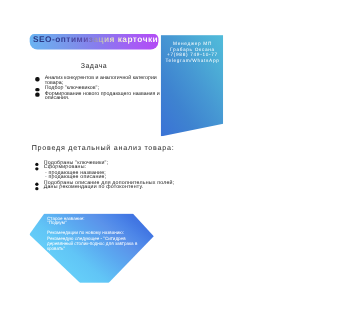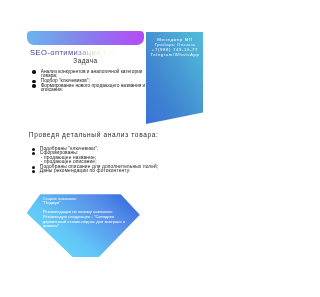--- a/index.html
+++ b/index.html
@@ -4,23 +4,23 @@
 <title>SEO slide</title>
 <style>
 html,body{margin:0;padding:0;}
 body{width:228px;height:297px;background:#ffffff;font-family:"Liberation Sans",sans-serif;overflow:hidden;position:relative;
  -webkit-font-smoothing:antialiased;}
 .slide{position:absolute;left:0;top:0;width:228px;height:297px;background:#ffffff;}
 
 
 .title-pill{position:absolute;left:27px;top:31px;width:117px;height:14px;border-radius:4px 4px 7px 7px;
  background:linear-gradient(90deg,#6ab4f2 0%,#7b93ea 32%,#8a78ef 56%,#a65cf5 82%,#b34bf5 100%);}
-.title-pill .label{position:absolute;left:3px;top:17px;font-size:7.6px;line-height:9px;white-space:nowrap;letter-spacing:0.42px;
+.title-pill .label{position:absolute;left:3px;top:0;font-size:7.6px;line-height:9px;white-space:nowrap;letter-spacing:0.42px;
  background:linear-gradient(90deg,#27357f 0%,#2f3a8e 22%,#5b4aa8 42%,#c9c6b8 56%,#f5efc4 66%,#fdfbf2 80%,#ffffff 100%);
- -webkit-background-clip:text;background-clip:text;color:transparent;font-weight:400;}
+ -webkit-background-clip:text;background-clip:text;color:transparent;font-weight:700;}
 
 
 .contact-panel{position:absolute;left:146px;top:31.5px;width:57px;height:92.5px;
  background:linear-gradient(58deg,#3a72d6 0%,#3e83d0 30%,#4697d3 55%,#4cacd6 78%,#51bcda 100%);
  clip-path:polygon(0 0,100% 0,100% 87.6%,0 100%);}
 .contact-panel .contact{position:absolute;left:1px;top:5px;width:56px;text-align:center;color:#ffffff;
  font-size:4.3px;line-height:5.2px;letter-spacing:0.62px;}
 
 
 .h-task{position:absolute;left:0;top:56.6px;width:170.8px;text-align:center;font-size:6.4px;line-height:7px;color:#2b2b2b;letter-spacing:0.45px;}

